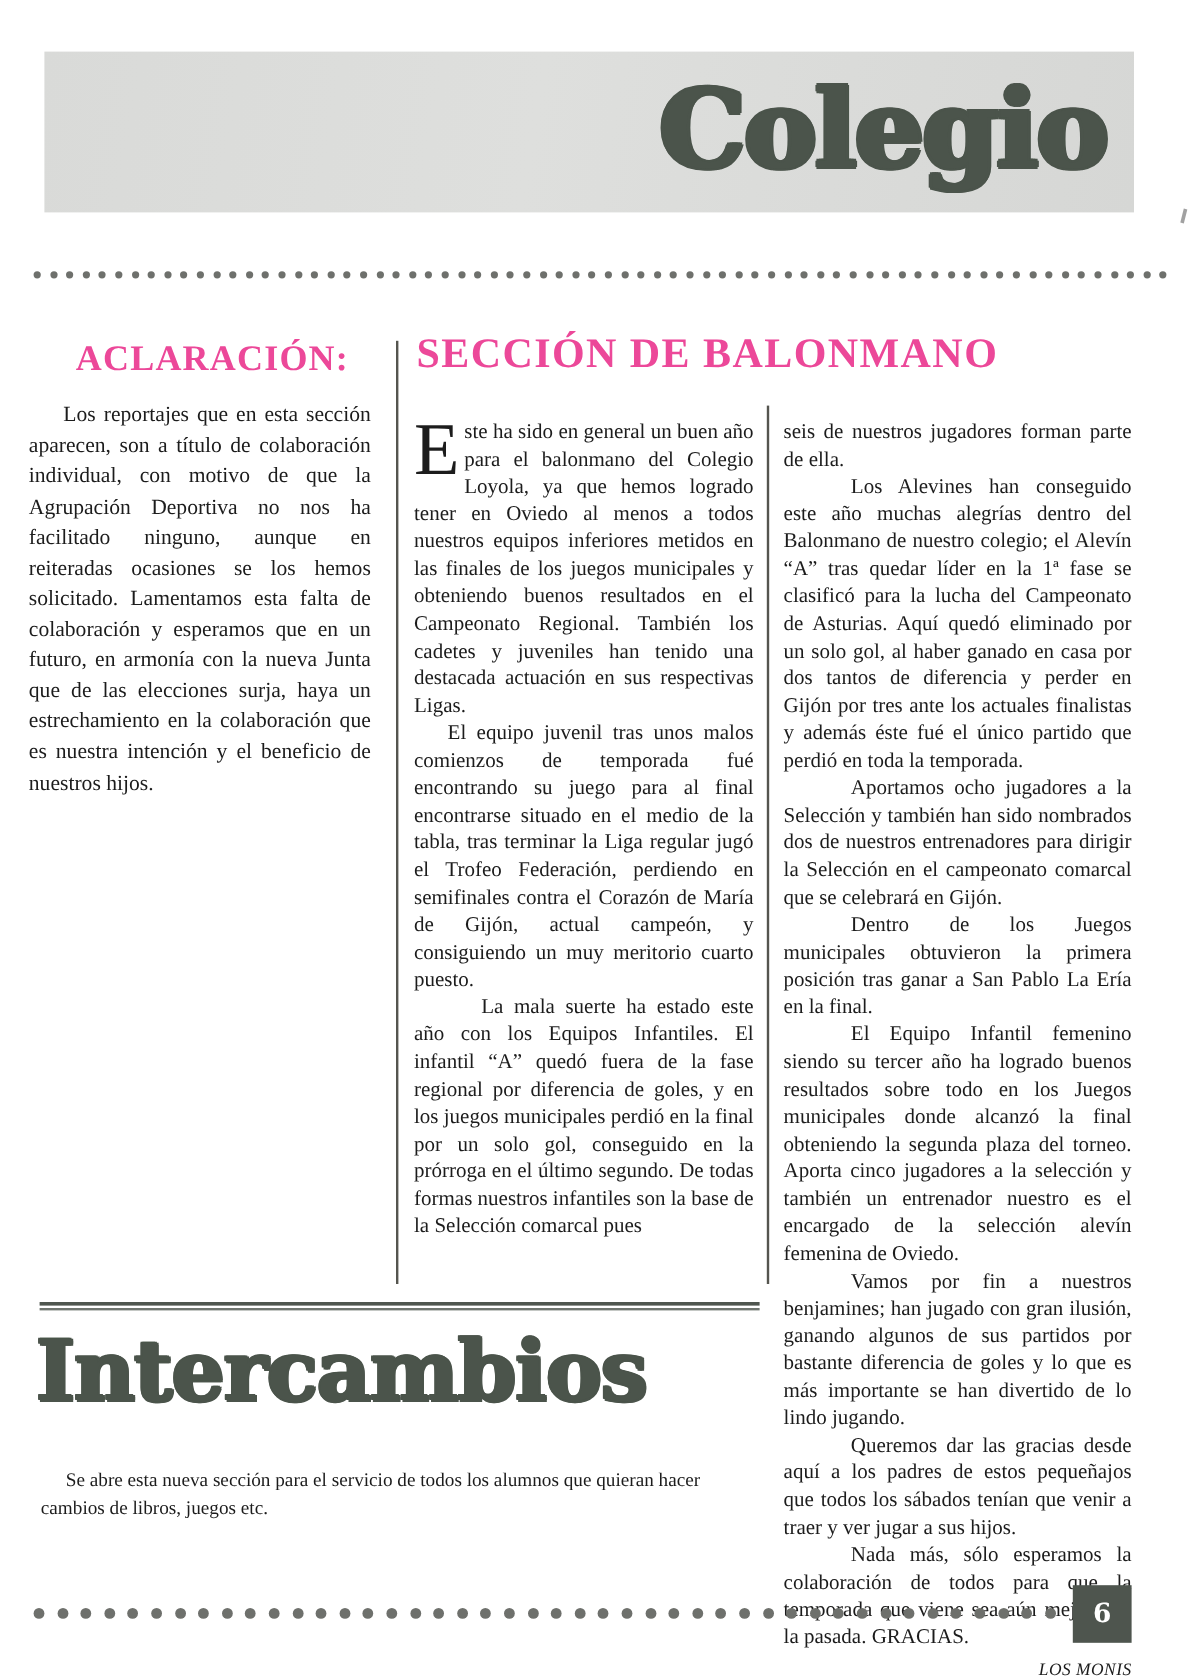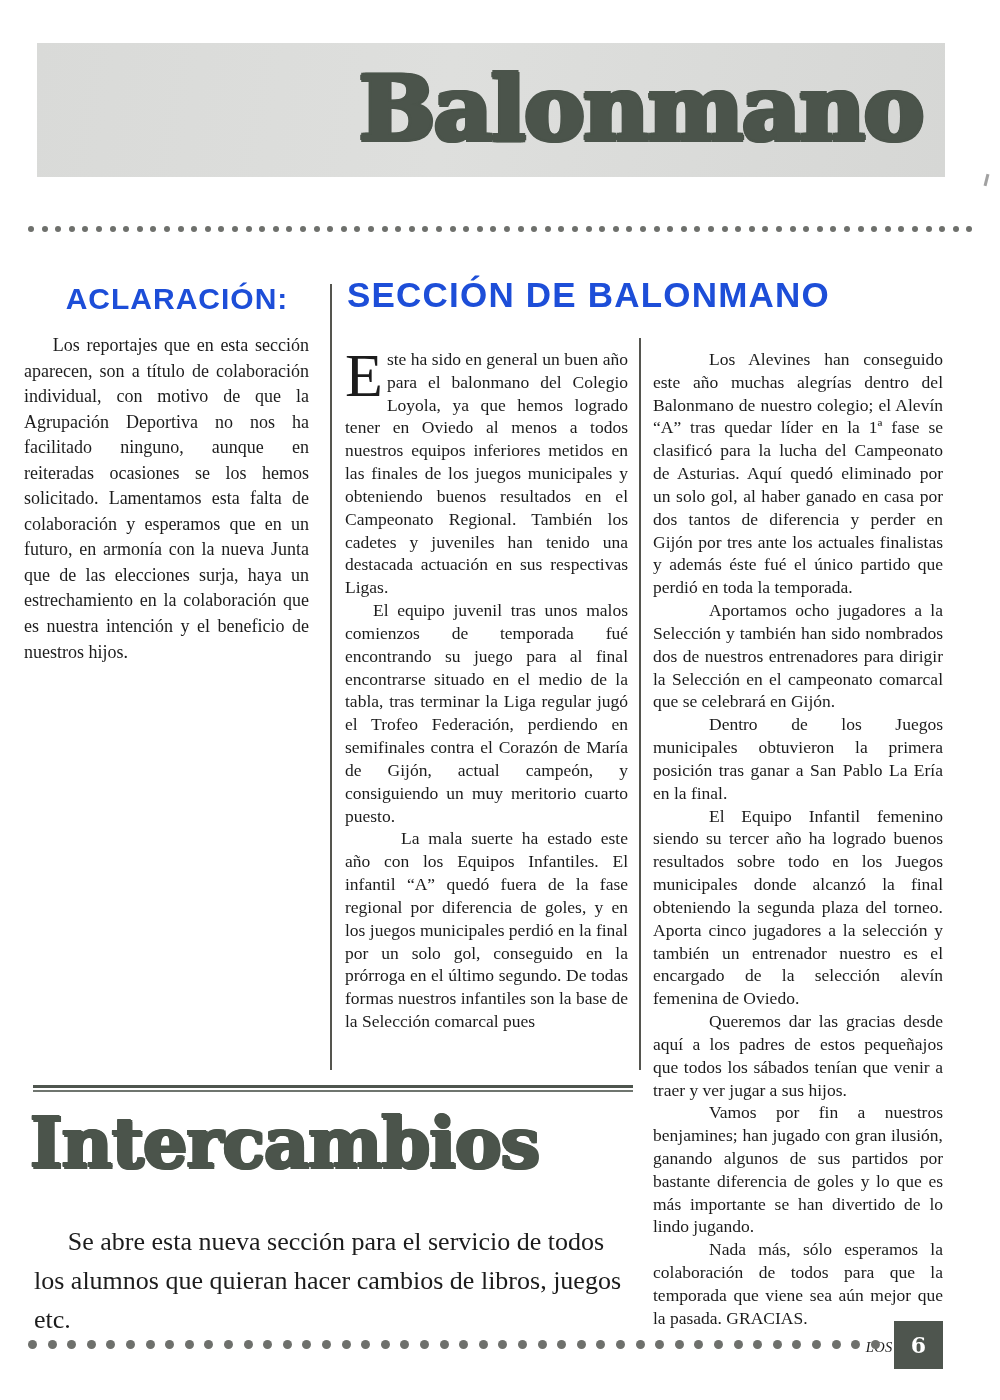--- a/index.html
+++ b/index.html
@@ -69,23 +69,23 @@
 
   
   .vrule {
     position: absolute;
     width: 2px;
     background: #55554f;
   }
 
   
   .sans-head {
-    font-family: Liberation Sans, sans-serif;
+    font-family: Liberation Serif, serif;
     font-weight: bold;
-    color: #1d4ed8;
+    color: #ec4899;
     letter-spacing: 1px;
   }
   #aclaracion-heading {
     position: absolute;
     left: 36px;
     top: 283px;
     width: 282px;
     text-align: center;
     font-size: 30px;
     line-height: 1.05;
@@ -199,21 +199,21 @@
     text-shadow:
        1.5px 0 0 #4b544b, -1.5px 0 0 #4b544b,
        0 1.5px 0 #4b544b, 0 -1.5px 0 #4b544b,
        1.5px 1.5px 0 #4b544b, -1.5px -1.5px 0 #4b544b;
   }
   #intercambios-body {
     position: absolute;
     left: 34px;
     top: 1222px;
     width: 595px;
-    font-size: 26px;
+    font-size: 16px;
     line-height: 1.5;
     text-align: left;
     color: #1c1c1c;
   }
   #intercambios-body p { margin: 0; text-indent: 1.3em; }
 
   
   #page-number-box {
     position: absolute;
     left: 894px;
@@ -227,21 +227,21 @@
     font-size: 22px;
     display: flex;
     align-items: center;
     justify-content: center;
   }
 </style>
 </head>
 <body>
 
 <div class="masthead">
-  <div class="masthead-title">Balonmano</div>
+  <div class="masthead-title">Colegio</div>
 </div>
 <div class="speck"></div>
 
 <div class="dot-rule" id="dot-rule-top" style="left:28px; top:226px; width:940px;">
     <span style="width: 6px; height: 6px; left: 0px; background: rgb(110, 112, 108);"></span>
     <span style="width: 6px; height: 6px; left: 13.6px; background: rgb(110, 112, 108);"></span>
     <span style="width: 6px; height: 6px; left: 27.2px; background: rgb(110, 112, 108);"></span>
     <span style="width: 6px; height: 6px; left: 40.8px; background: rgb(110, 112, 108);"></span>
     <span style="width: 6px; height: 6px; left: 54.4px; background: rgb(110, 112, 108);"></span>
     <span style="width: 6px; height: 6px; left: 68px; background: rgb(110, 112, 108);"></span>
@@ -322,26 +322,27 @@
 
 <div class="sans-head" id="balonmano-heading">SECCIÓN DE BALONMANO</div>
 
 <div class="body-col" id="col-mid">
   <p class="dropcap-para">Este ha sido en general un buen año para el balonmano del Colegio Loyola, ya que hemos logrado tener en Oviedo al menos a todos nuestros equipos inferiores metidos en las finales de los juegos municipales y obteniendo buenos resultados en el Campeonato Regional. También los cadetes y juveniles han tenido una destacada actuación en sus respectivas Ligas.</p>
   <p>El equipo juvenil tras unos malos comienzos de temporada fué encontrando su juego para al final encontrarse situado en el medio de la tabla, tras terminar la Liga regular jugó el Trofeo Federación, perdiendo en semifinales contra el Corazón de María de Gijón, actual campeón, y consiguiendo un muy meritorio cuarto puesto.</p>
   <p class="hang-indent">La mala suerte ha estado este año con los Equipos Infantiles. El infantil “A” quedó fuera de la fase regional por diferencia de goles, y en los juegos municipales perdió en la final por un solo gol, conseguido en la prórroga en el último segundo. De todas formas nuestros infantiles son la base de la Selección comarcal pues</p>
 </div>
 
 <div class="body-col" id="col-right">
+  <p class="no-indent">seis de nuestros jugadores forman parte de ella.</p>
   <p class="hang-indent">Los Alevines han conseguido este año muchas alegrías dentro del Balonmano de nuestro colegio; el Alevín “A” tras quedar líder en la 1ª fase se clasificó para la lucha del Campeonato de Asturias. Aquí quedó eliminado por un solo gol, al haber ganado en casa por dos tantos de diferencia y perder en Gijón por tres ante los actuales finalistas y además éste fué el único partido que perdió en toda la temporada.</p>
   <p class="hang-indent">Aportamos ocho jugadores a la Selección y también han sido nombrados dos de nuestros entrenadores para dirigir la Selección en el campeonato comarcal que se celebrará en Gijón.</p>
   <p class="hang-indent">Dentro de los Juegos municipales obtuvieron la primera posición tras ganar a San Pablo La Ería en la final.</p>
   <p class="hang-indent">El Equipo Infantil femenino siendo su tercer año ha logrado buenos resultados sobre todo en los Juegos municipales donde alcanzó la final obteniendo la segunda plaza del torneo. Aporta cinco jugadores a la selección y también un entrenador nuestro es el encargado de la selección alevín femenina de Oviedo.</p>
+  <p class="hang-indent">Vamos por fin a nuestros benjamines; han jugado con gran ilusión, ganando algunos de sus partidos por bastante diferencia de goles y lo que es más importante se han divertido de lo lindo jugando.</p>
   <p class="hang-indent">Queremos dar las gracias desde aquí a los padres de estos pequeñajos que todos los sábados tenían que venir a traer y ver jugar a sus hijos.</p>
-  <p class="hang-indent">Vamos por fin a nuestros benjamines; han jugado con gran ilusión, ganando algunos de sus partidos por bastante diferencia de goles y lo que es más importante se han divertido de lo lindo jugando.</p>
   <p class="hang-indent">Nada más, sólo esperamos la colaboración de todos para que la temporada que viene sea aún mejor que la pasada. GRACIAS.</p>
   <p class="signature">LOS MONIS</p>
 </div>
 
 <div class="double-rule">
   <div class="r1"></div>
   <div class="r2"></div>
 </div>
 <div id="intercambios-heading">Intercambios</div>
 <div id="intercambios-body">

